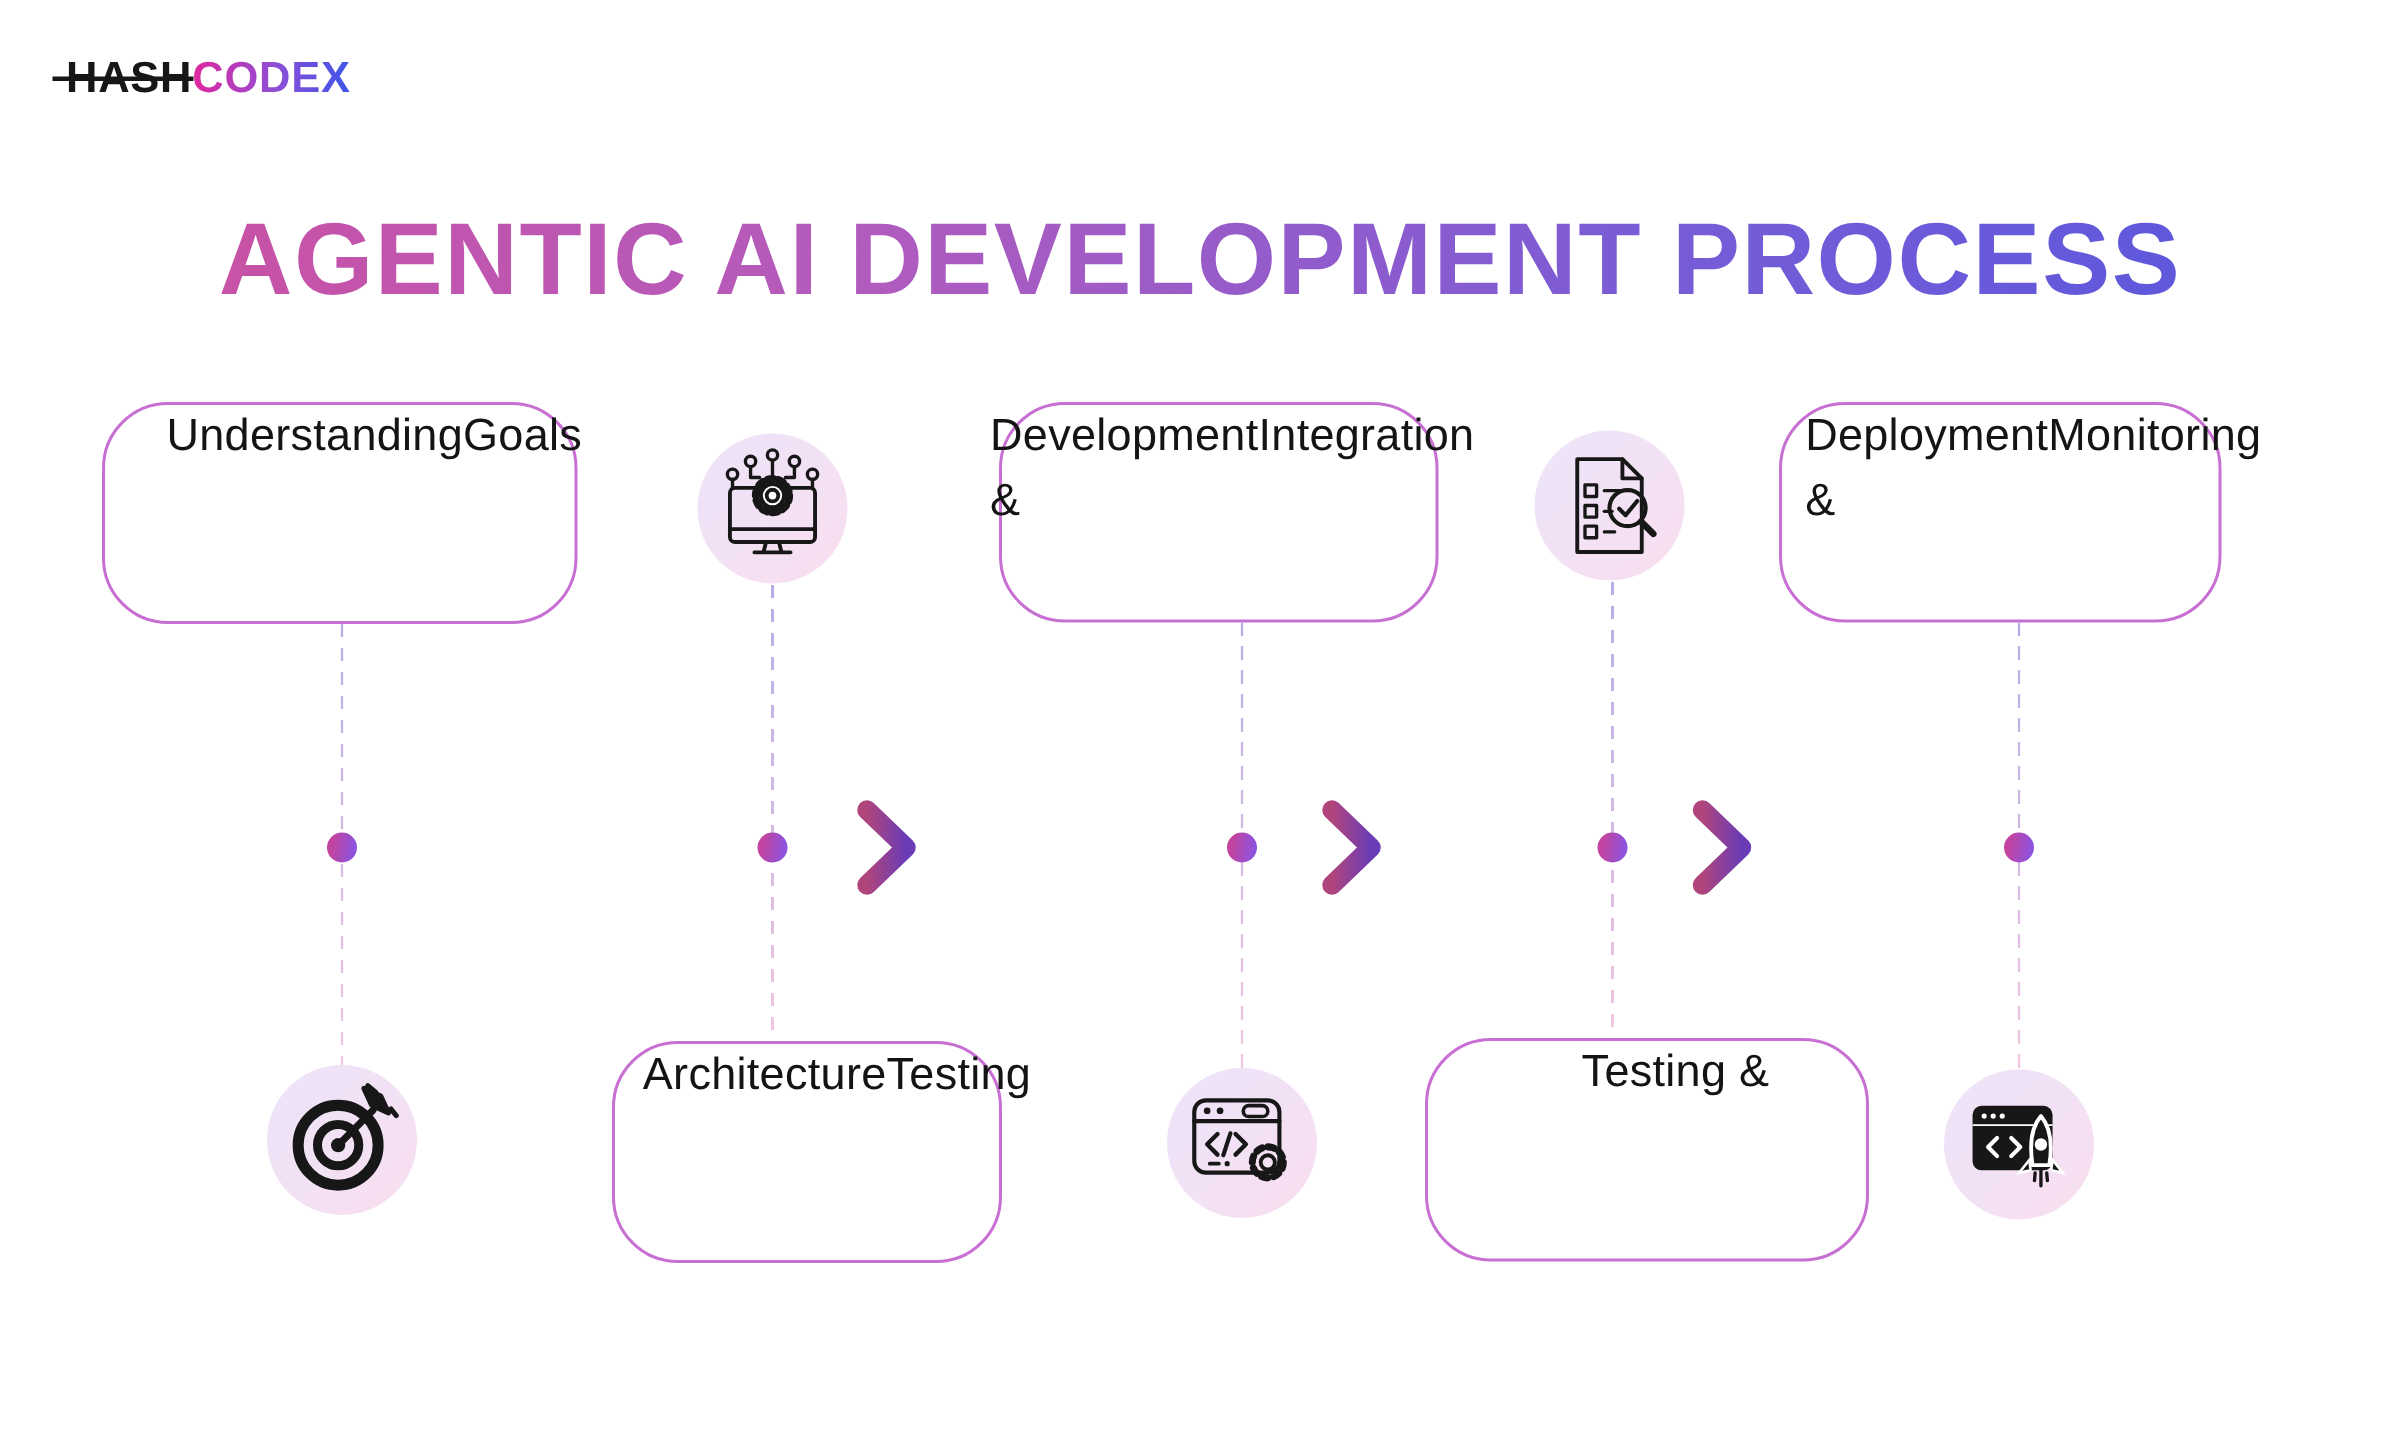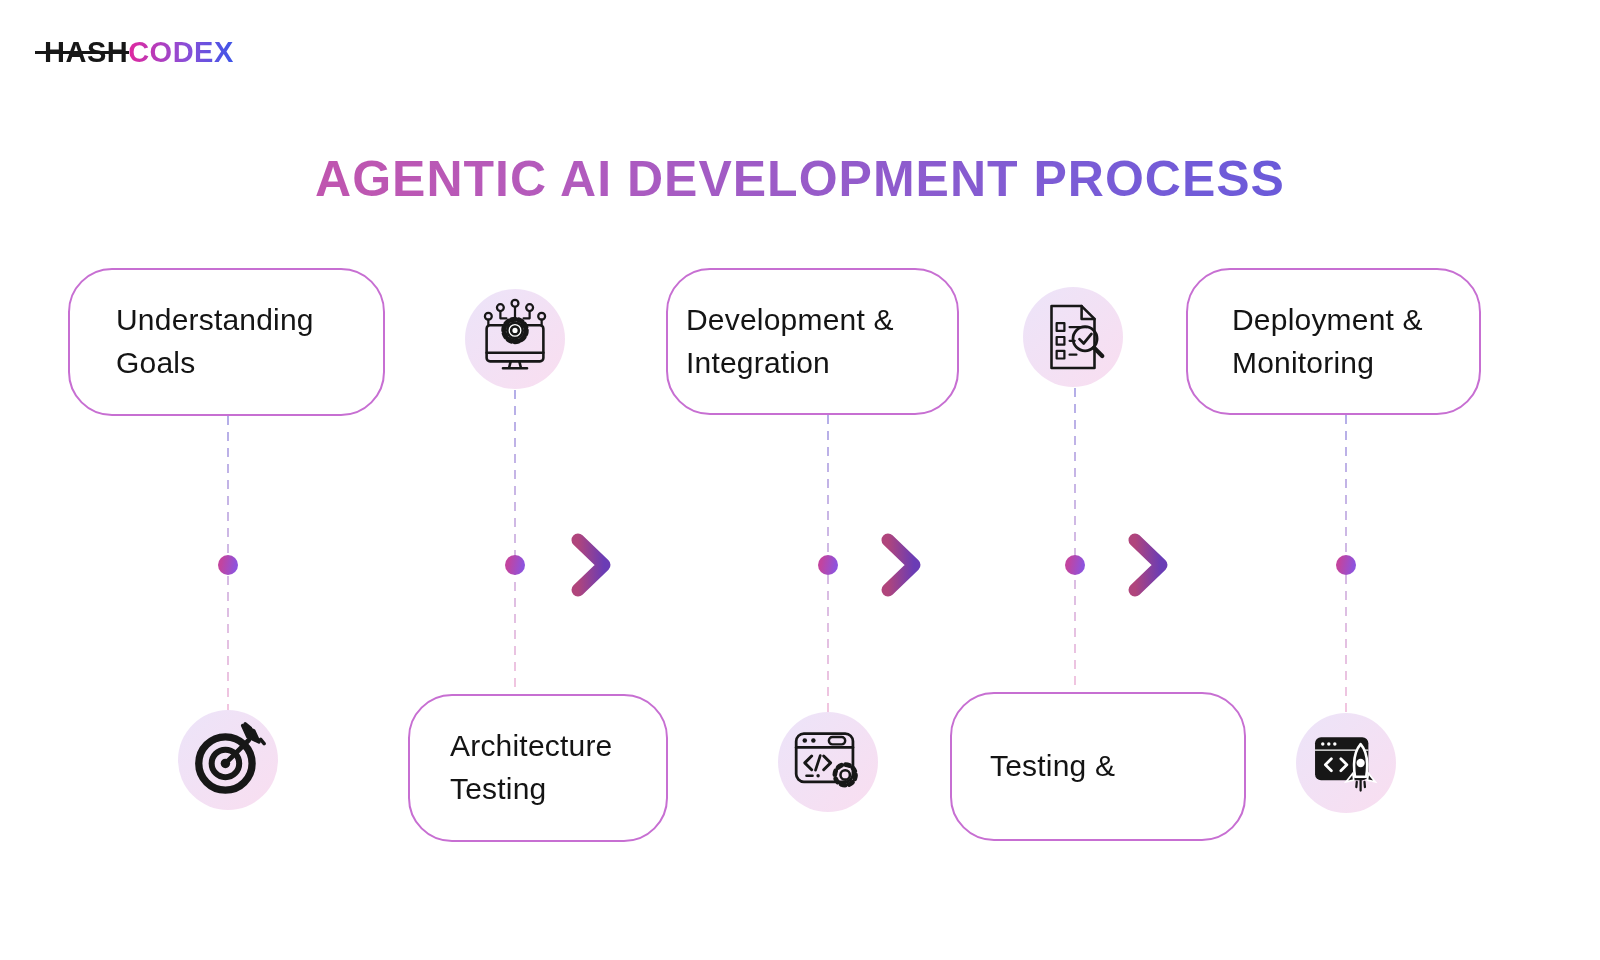--- a/index.html
+++ b/index.html
@@ -5,27 +5,27 @@
   html,body{margin:0;padding:0;background:#ffffff;}
   body{width:1600px;height:960px;font-family:"Liberation Sans",sans-serif;}
   .canvas{position:relative;width:1600px;height:960px;background:#ffffff;overflow:hidden;}
 
   .logo{position:absolute;left:44px;top:36px;font-size:29px;font-weight:700;letter-spacing:.5px;white-space:nowrap;}
   .logo-hash{color:#171717;position:relative;display:inline-block;}
   .logo-hash::after{content:"";position:absolute;left:-9px;right:-1px;top:50%;height:2.6px;margin-top:-1.3px;background:#171717;}
   .logo-codex{background:linear-gradient(90deg,#e0289e 0%,#8a4fd8 55%,#3d55e8 100%);
     -webkit-background-clip:text;background-clip:text;color:transparent;display:inline-block;}
 
-  .title{position:absolute;left:0;right:0;top:134px;margin:16px;text-align:center;
-    font-size:50px;font-weight:700;letter-spacing:1px;
+  .title{position:absolute;left:0;right:0;top:134px;margin:0;text-align:center;
+    font-size:68px;font-weight:700;letter-spacing:1px;
     background:linear-gradient(90deg,#cf4f9e 0%,#b35bbd 35%,#7a5cd6 68%,#5457de 100%);
     -webkit-background-clip:text;background-clip:text;color:transparent;}
 
   .card{position:absolute;background:#fff;border:2px solid #c76fd2;border-radius:44px;
-    display:flex;flex-direction:column;justify-content:center;box-sizing:border-box;padding-left:46px;}
+    display:flex;flex-direction:row;justify-content:center;box-sizing:border-box;padding-left:46px;}
   .card .line{display:block;font-size:30px;color:#141414;line-height:1.42;letter-spacing:.2px;}
 
   .icon-circle{position:absolute;width:100px;height:100px;border-radius:50%;
     background:linear-gradient(135deg,#ece4f9 0%,#f9def0 100%);
     display:flex;align-items:center;justify-content:center;}
   .icon-circle svg{width:86px;height:86px;display:block;}
 
   .connector{position:absolute;width:2px;
     background:linear-gradient(to bottom,#b4aee8,#f2c6e0);
     -webkit-mask-image:repeating-linear-gradient(to bottom,#000 0 9px,transparent 9px 16px);

